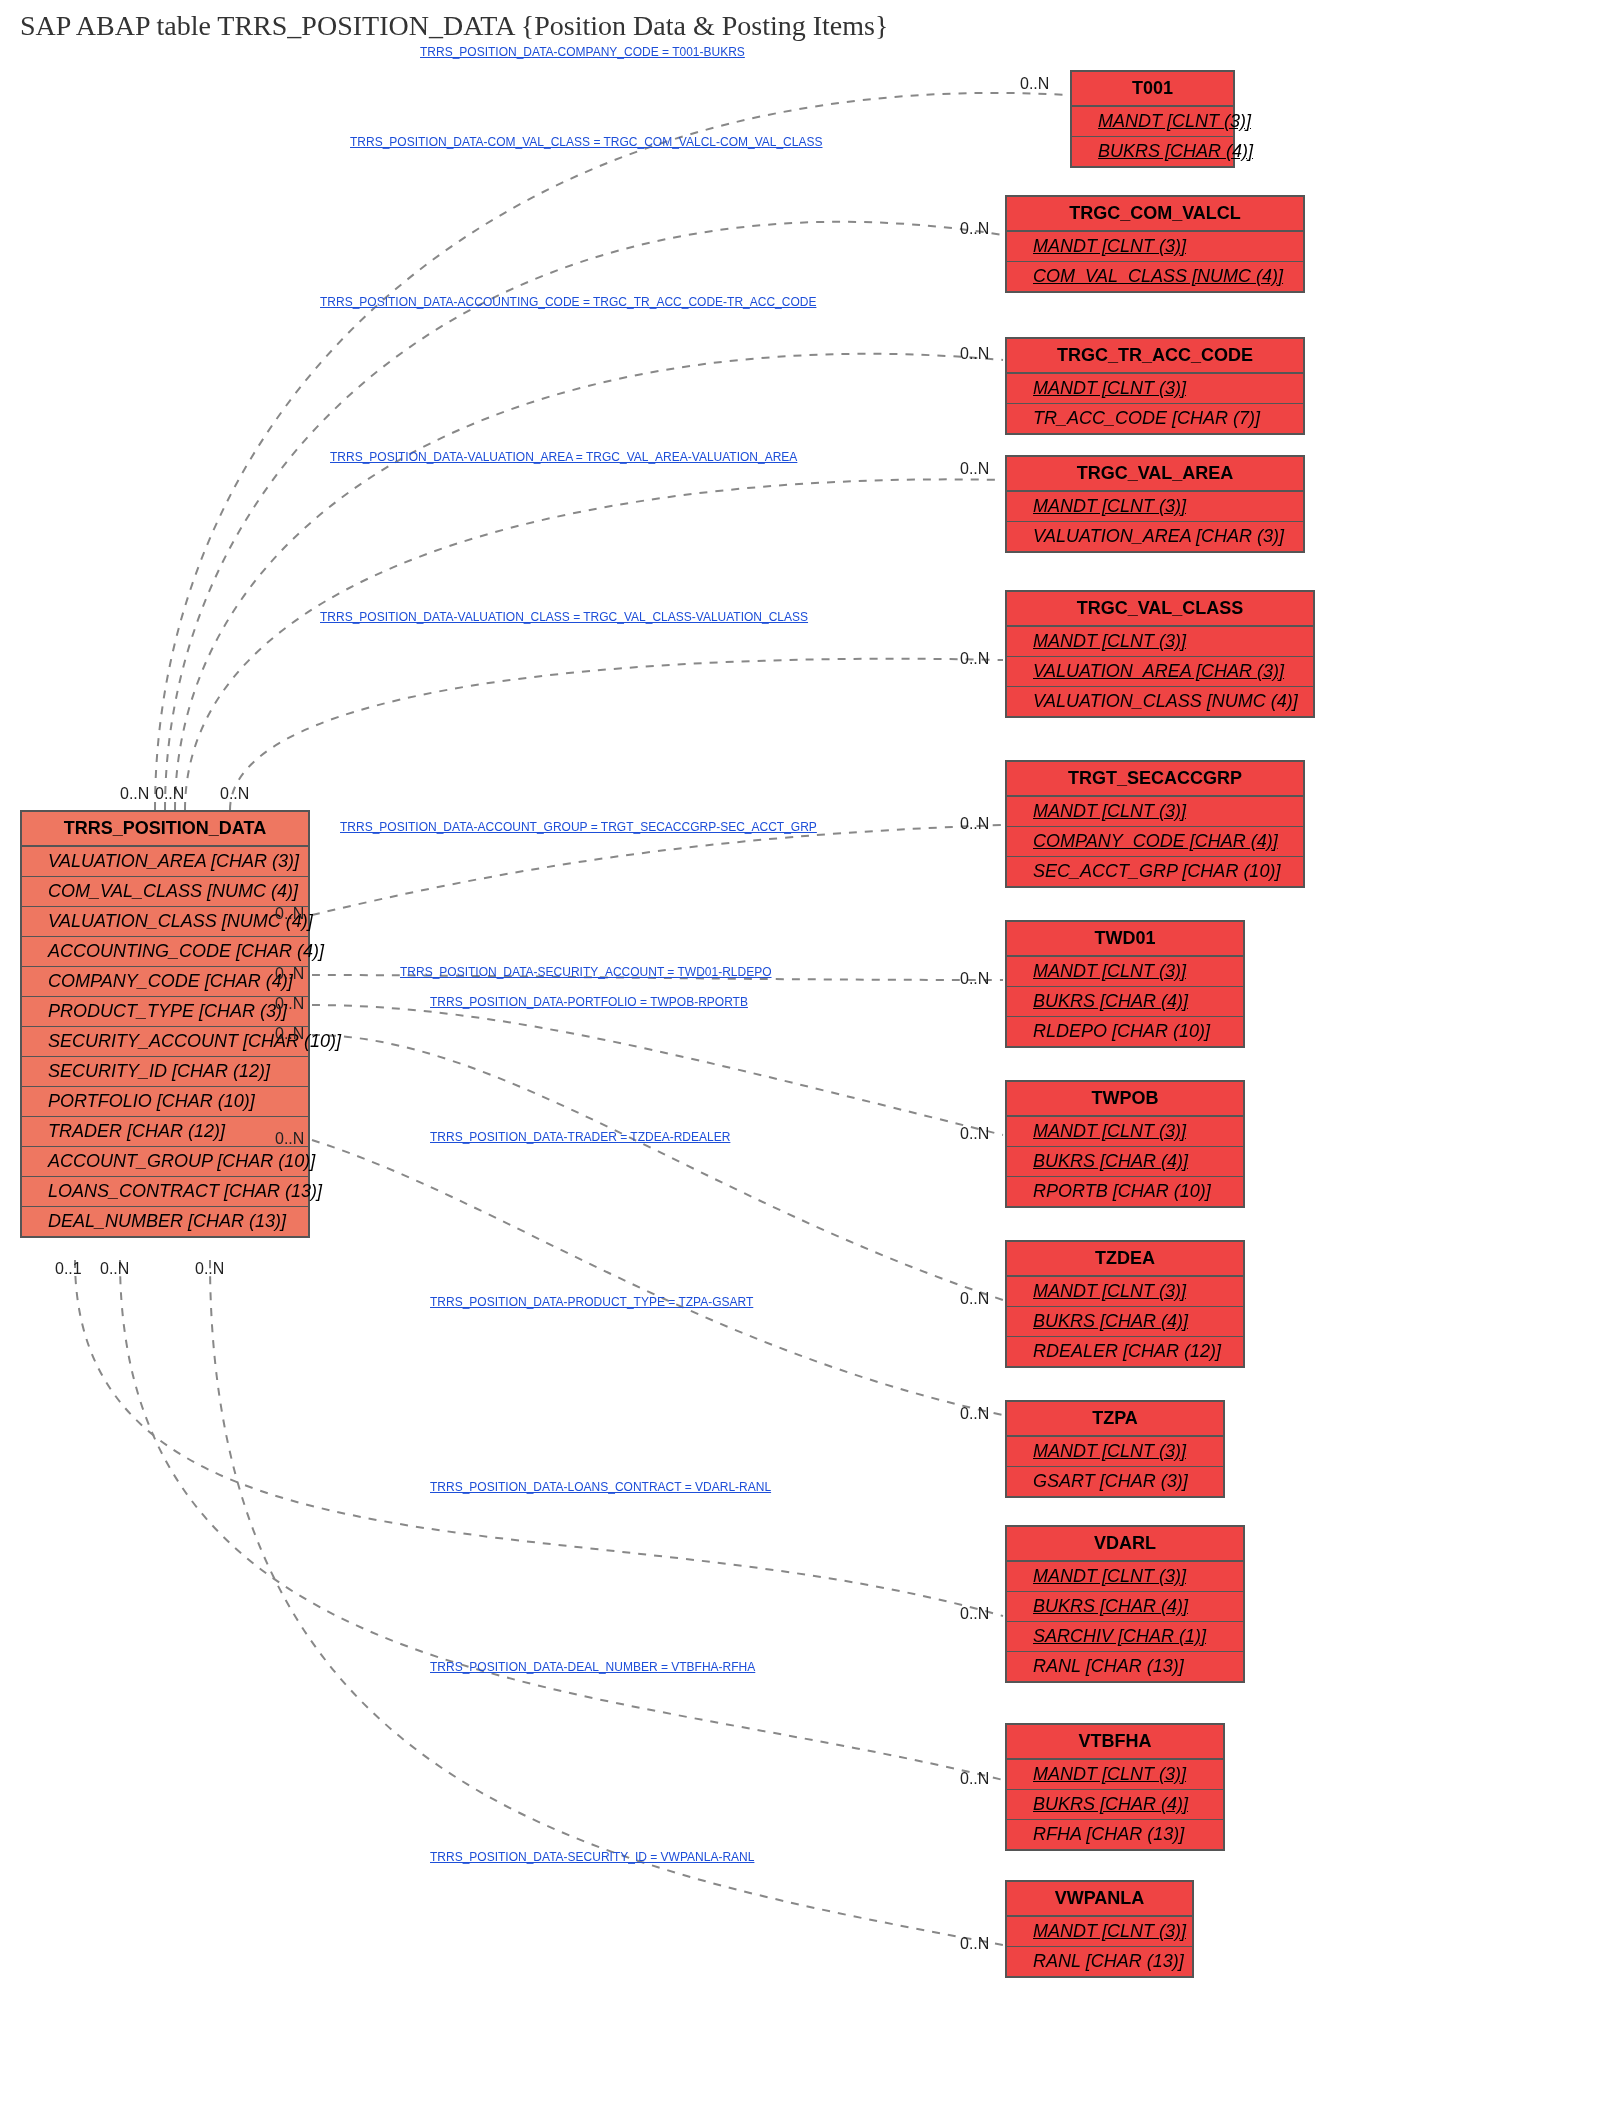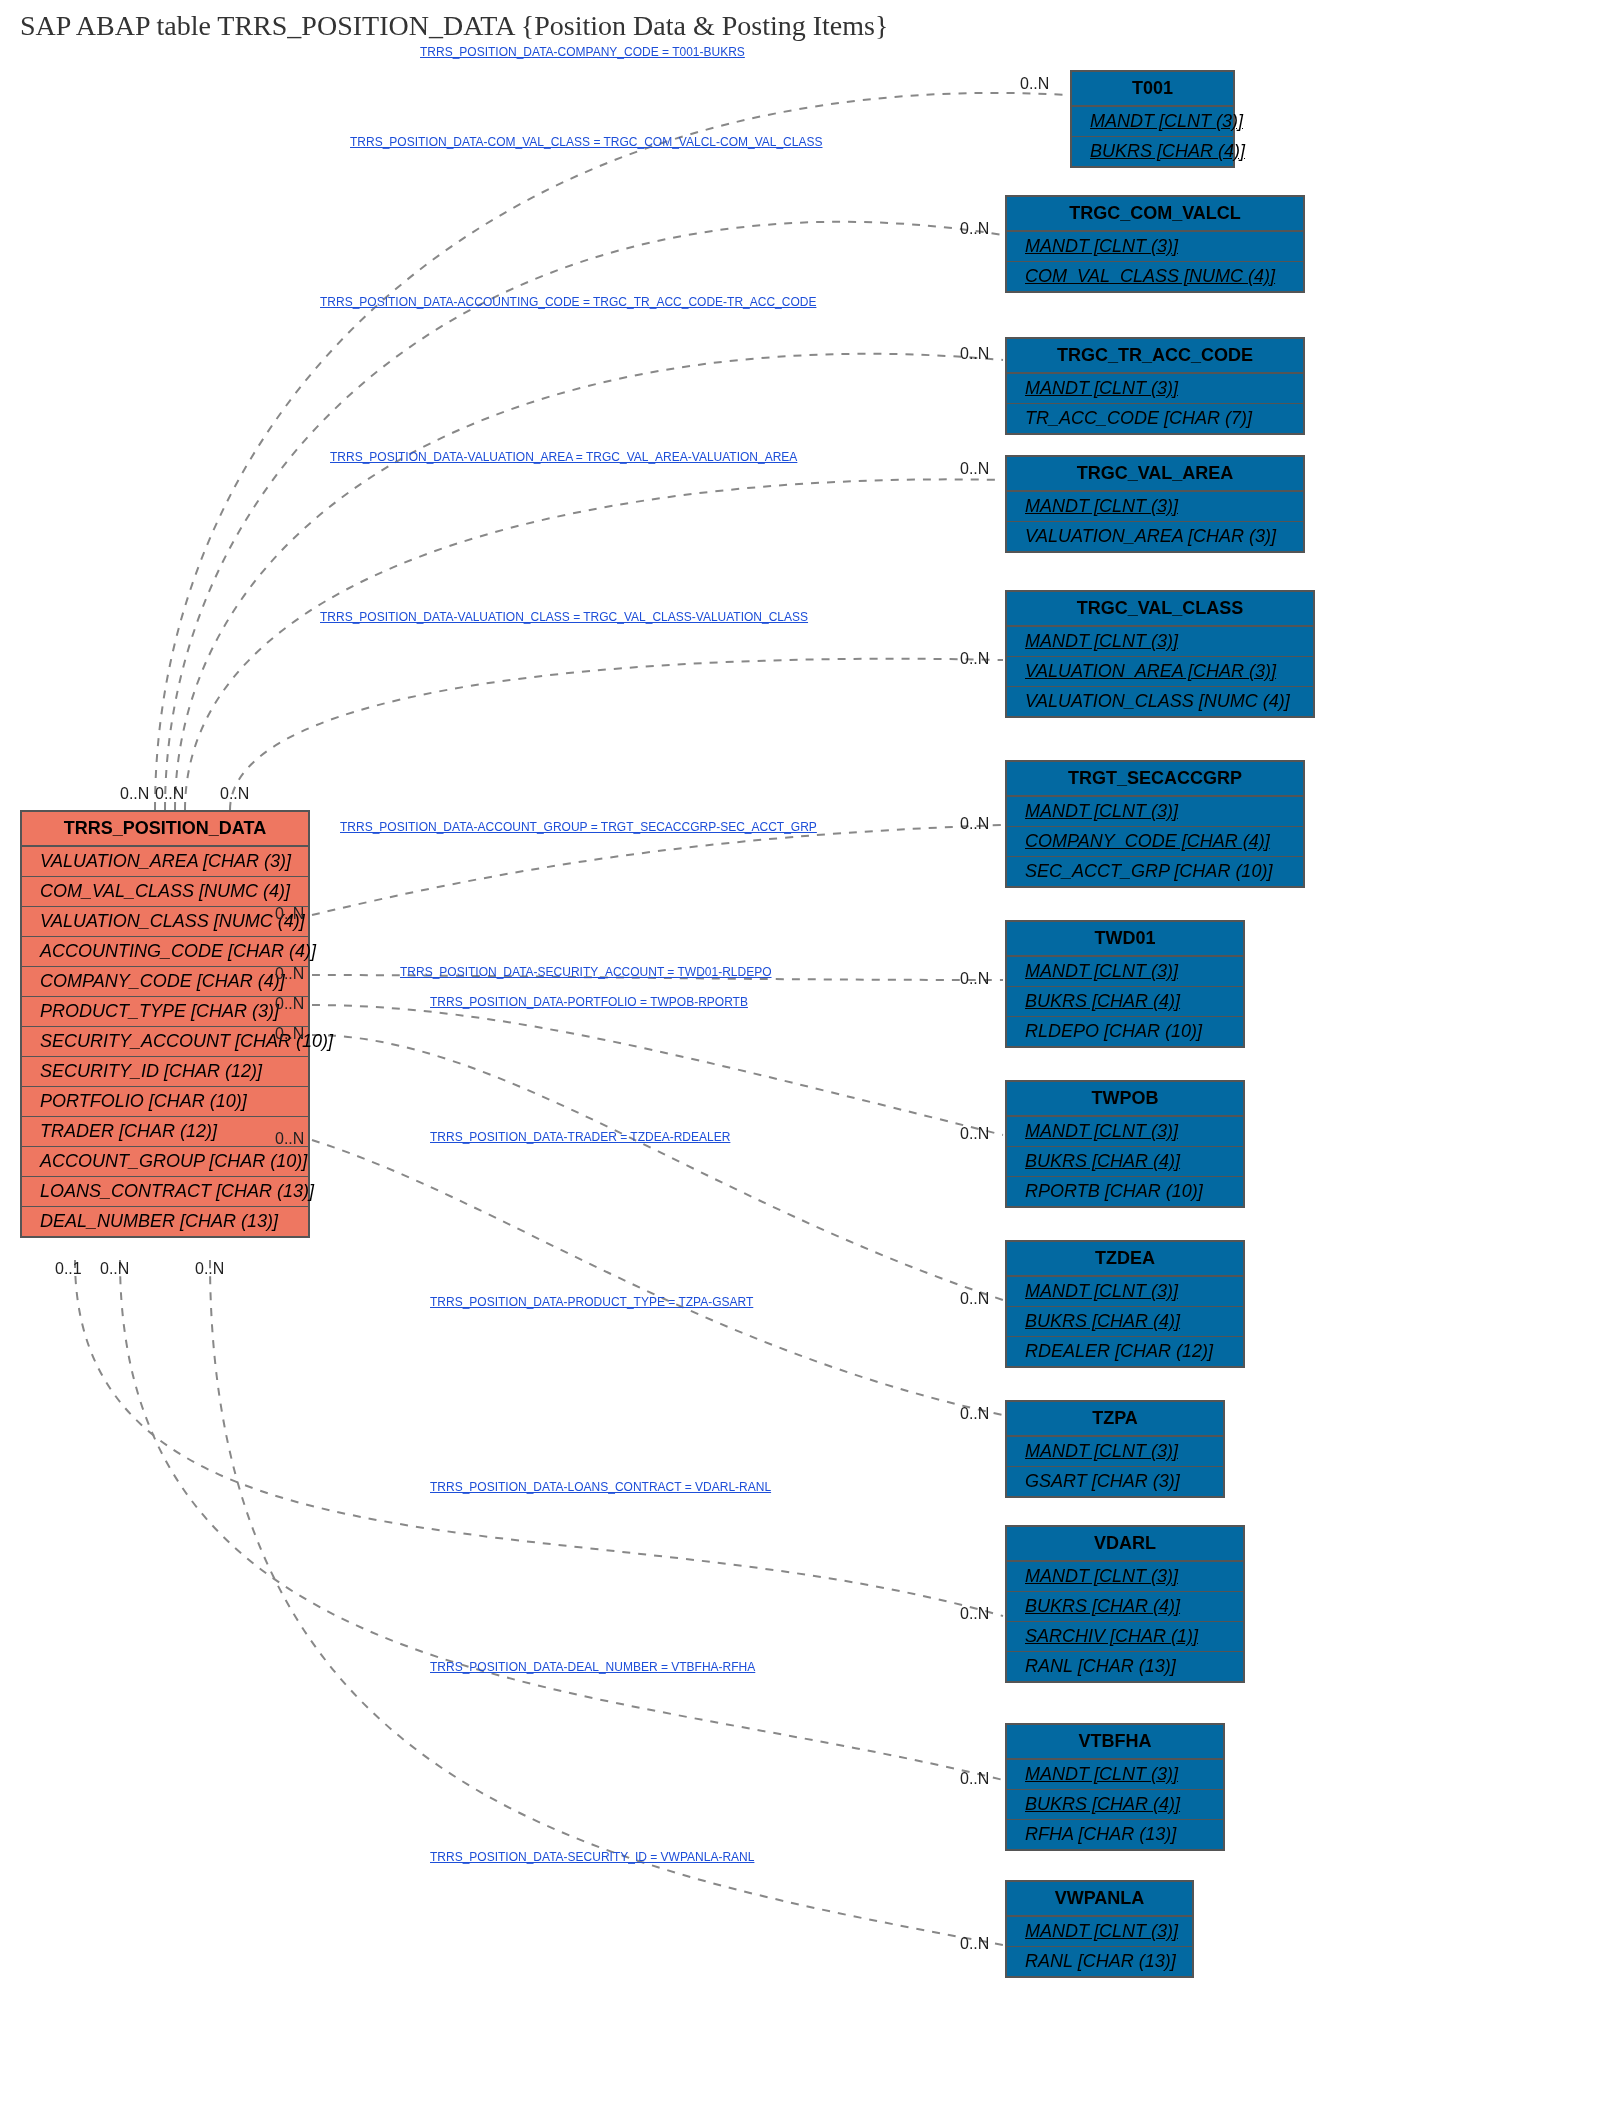--- a/index.html
+++ b/index.html
@@ -26,29 +26,29 @@
     font-size: 18px;
     box-sizing: border-box;
   }
   .entity-header {
     font-weight: bold;
     text-align: center;
     padding: 6px 10px;
     border-bottom: 2px solid #555;
   }
   .entity-row {
-    padding: 4px 18px;
+    padding: 4px 26px;
     border-bottom: 1px solid #555;
     font-style: italic;
     white-space: nowrap;
   }
   .entity-row:last-child { border-bottom: none; }
   .underline { text-decoration: underline; }
   .main-entity { background: #ee7761; }
-  .rel-entity { background: #0369a1; }
+  .rel-entity { background: #ef4444; }
   .rel-label {
     position: absolute;
     font-size: 12px;
     white-space: nowrap;
     color: #1d4ed8;
     text-decoration: underline;
   }
   .card-label {
     position: absolute;
     font-size: 16px;

